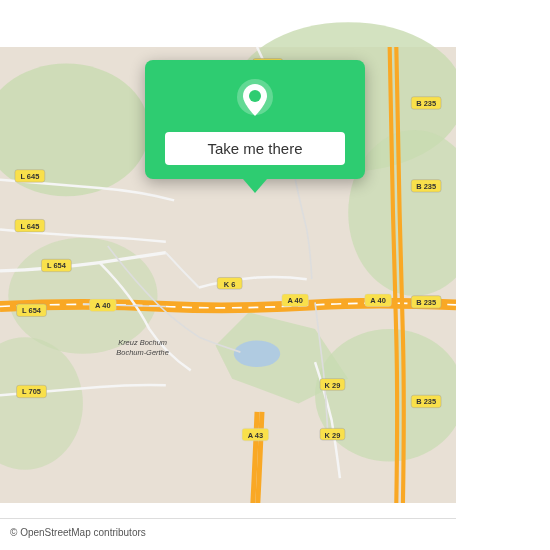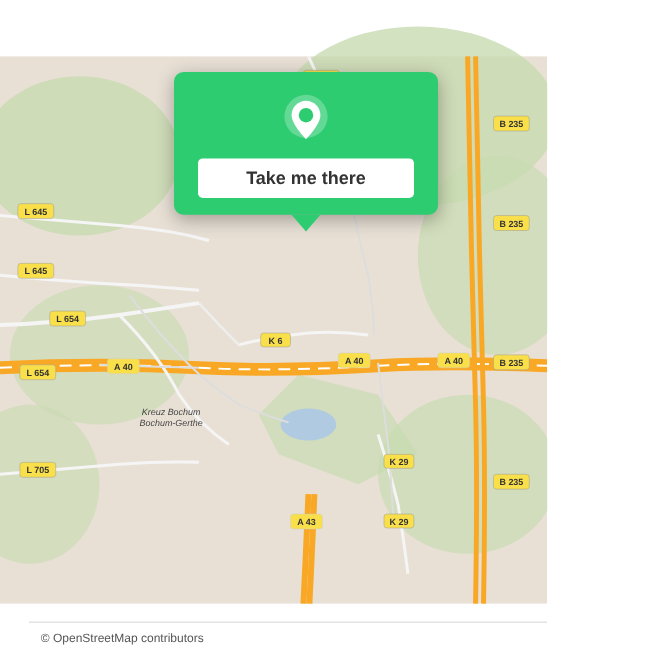--- a/index.html
+++ b/index.html
@@ -60,38 +60,37 @@
       height: 44px;
       margin-bottom: 10px;
     }
 
     #take-me-there-btn {
       background: white;
       border: none;
       border-radius: 4px;
       padding: 8px 22px;
       font-size: 15px;
-      font-weight: 700;
+      font-weight: 400;
       color: #333;
       cursor: pointer;
       width: 100%;
       text-align: center;
     }
 
     
     #bottom-bar {
       position: absolute;
       bottom: 0;
       left: 0;
       right: 0;
       background: white;
       padding: 8px 10px 8px 10px;
       z-index: 10;
       border-top: 1px solid #ddd;
-      margin-left: 24px;
     }
 
     #attribution {
       font-size: 10px;
       color: #555;
       margin-bottom: 4px;
     }
 
     #place-name {
       font-size: 13px;

